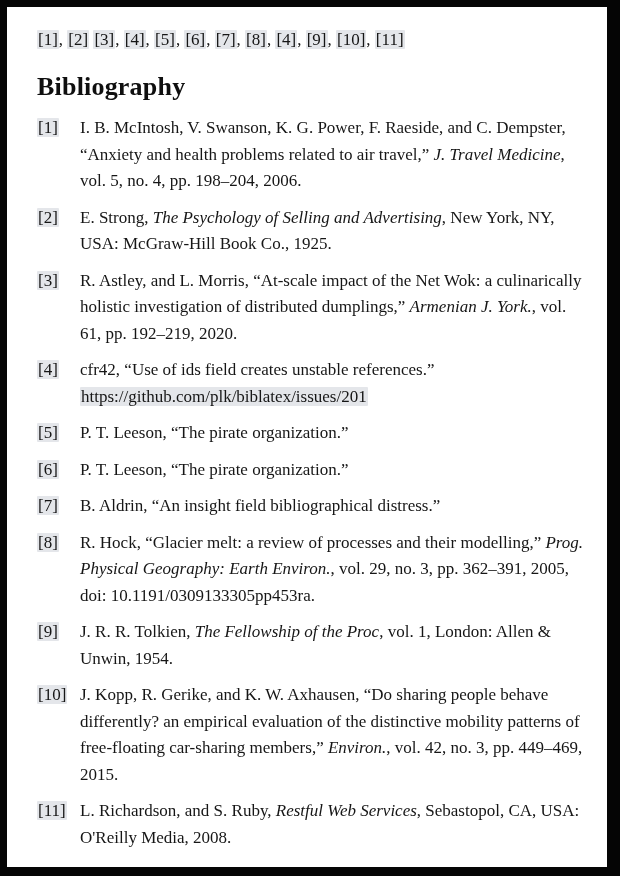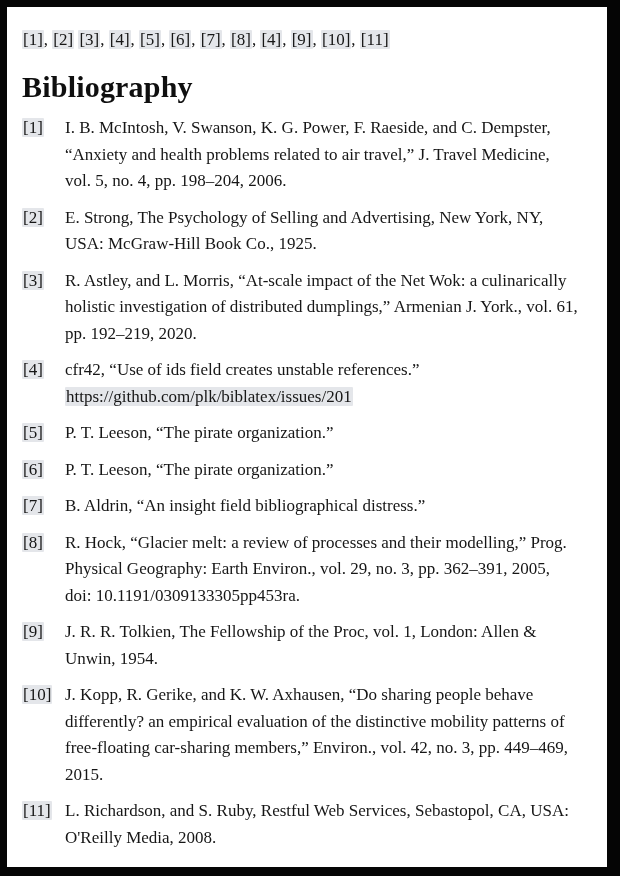--- a/index.html
+++ b/index.html
@@ -9,37 +9,37 @@
   }
   .page {
     position: relative;
     width: 620px;
     height: 876px;
     box-sizing: border-box;
     background: #ffffff;
     border-style: solid;
     border-color: #050505;
     border-width: 7px 13px 9px 7px;
-    padding: 21px 22px 0 15px;
+    padding: 21px 22px 0 30px;
     overflow: hidden;
     font-family: "Liberation Serif", "DejaVu Serif", serif;
     color: #161616;
   }
   .cite-line {
     font-size: 17px;
     line-height: 24px;
     white-space: nowrap;
   }
   .hl {
     background: var(--hl, #e4e6ea);
     padding: 0 1px;
     border-radius: 1px;
   }
   h1.bib-heading {
-    font-size: 30px;
+    font-size: 26px;
     line-height: 27px;
     font-weight: bold;
     color: #0f0f0f;
     margin: 21px 0 15px 0;
     letter-spacing: 0.2px;
   }
   .ref-list {
     max-width: 558px;
   }
   .ref-item {
@@ -49,20 +49,21 @@
     line-height: 26.5px;
     margin-bottom: 10px;
   }
   .ref-label-cell {
     white-space: nowrap;
   }
   .ref-text {
     overflow-wrap: break-word;
   }
   .it {
+    font-style: italic;
   }
   .url {
     overflow-wrap: anywhere;
     font-family: Liberation Serif, serif;
   }
 </style>
 </head>
 <body>
 
 <div class="page">

